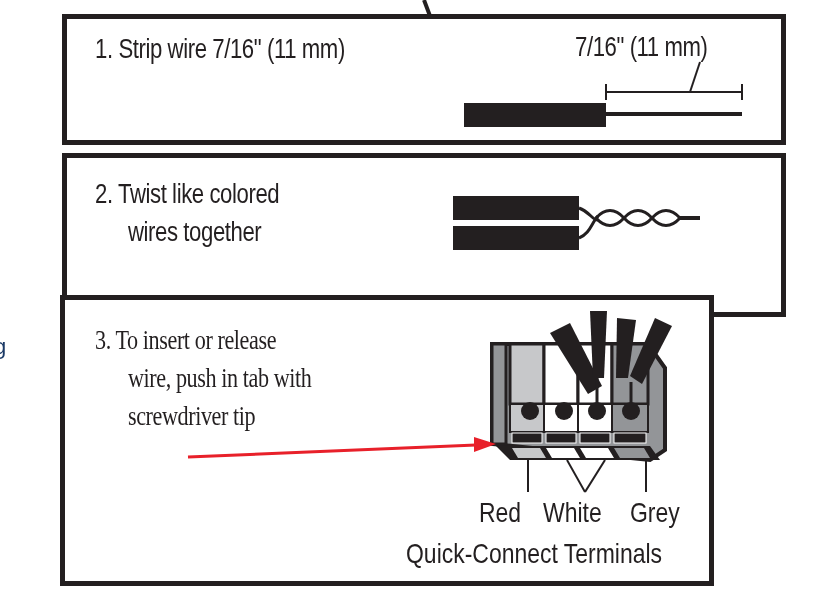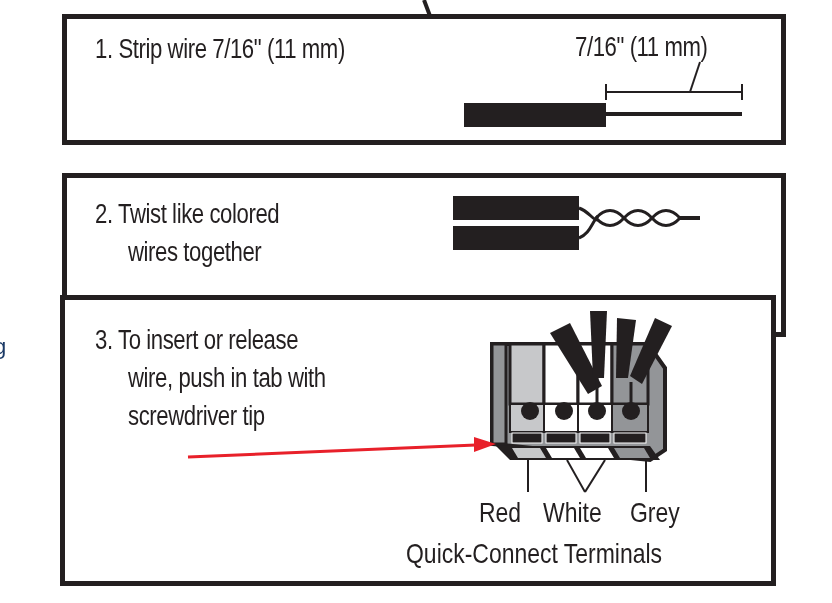--- a/index.html
+++ b/index.html
@@ -31,38 +31,38 @@
 </div>
 <svg width="832" height="150" style="left:0;top:0;">
   <line x1="700" y1="62" x2="690" y2="92" stroke="#231f20" stroke-width="2"></line>
   <line x1="606" y1="92" x2="742" y2="92" stroke="#231f20" stroke-width="2"></line>
   <line x1="606" y1="84" x2="606" y2="100" stroke="#231f20" stroke-width="2"></line>
   <line x1="742" y1="84" x2="742" y2="100" stroke="#231f20" stroke-width="2"></line>
   <rect x="464" y="103" width="142" height="24" fill="#231f20"></rect>
   <line x1="606" y1="114" x2="742" y2="114" stroke="#231f20" stroke-width="4"></line>
 </svg>
 
-<div class="box" style="left:62px;top:153px;width:724px;height:164px;margin-top:20px;">
+<div class="box" style="left:62px;top:153px;width:724px;height:164px;">
   <div class="step" style="left:28px;top:18px;">
     <span>2.</span>
     <span>Twist like colored</span>
   </div>
   <div class="step" style="left:61px;top:56px;">wires together</div>
 </div>
 <svg width="832" height="300" style="left:0;top:0;">
   <rect x="453" y="196" width="126" height="24" fill="#231f20"></rect>
   <rect x="453" y="226" width="126" height="24" fill="#231f20"></rect>
   <path d="M579 208 C590 212 592 220 598 220" stroke="#231f20" stroke-width="3" fill="none"></path>
   <path d="M579 238 C590 234 592 222 598 216" stroke="#231f20" stroke-width="3" fill="none"></path>
   <path d="M596 218 C605 208 615 208 624 218 C633 228 643 228 652 218 C661 208 671 208 680 218" stroke="#231f20" stroke-width="3" fill="none"></path>
   <path d="M596 218 C605 228 615 228 624 218 C633 208 643 208 652 218 C661 228 671 228 680 218" stroke="#231f20" stroke-width="3" fill="none"></path>
   <line x1="678" y1="218" x2="700" y2="218" stroke="#231f20" stroke-width="4"></line>
 </svg>
 
-<div class="box" style="left:60px;top:295px;width:716px;height:291px;">
+<div class="box" style="left:60px;top:295px;width:654px;height:291px;font-family:Liberation Serif, serif;">
   <div class="step" style="left:30px;top:22px;">
     <span>3.</span>
     <span>To insert or release</span>
   </div>
   <div class="step" style="left:63px;top:60px;">wire, push in tab with</div>
   <div class="step" style="left:63px;top:98px;">screwdriver tip</div>
 </div>
 
 <svg width="832" height="603" style="left:0;top:0;">
 

